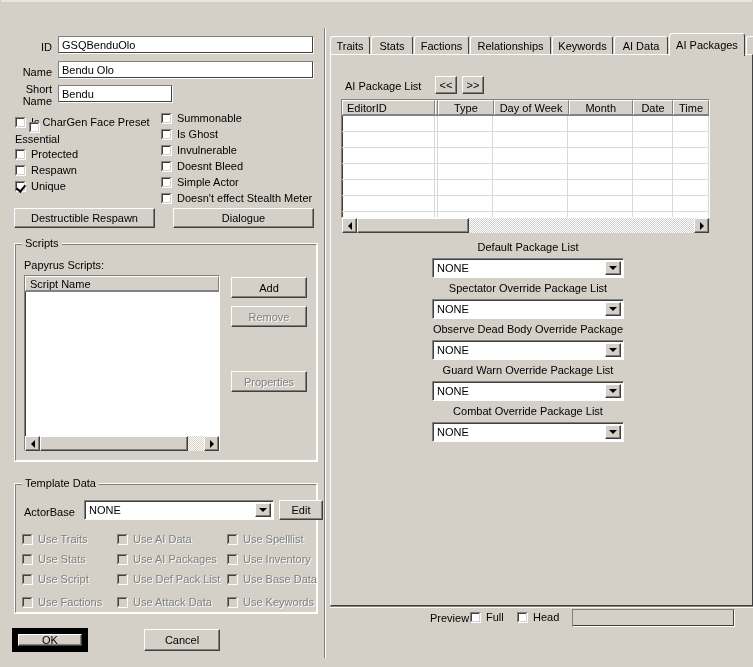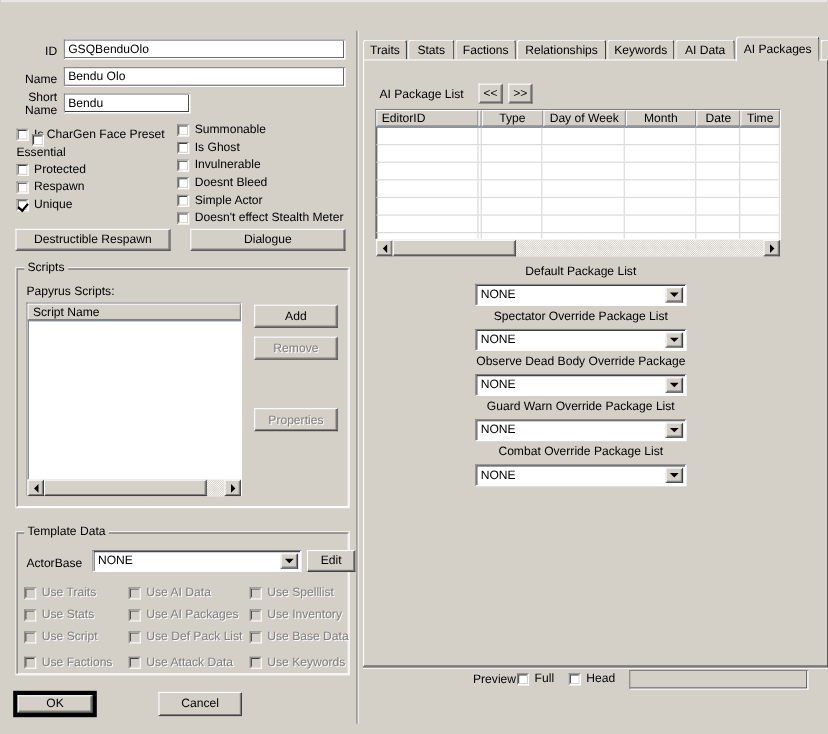--- a/index.html
+++ b/index.html
@@ -52,21 +52,21 @@
     position:absolute;background:#d4d0c8;box-sizing:border-box;
     border-top:1px solid #fdfdfd;border-left:1px solid #fdfdfd;
     border-right:1px solid #404040;border-bottom:1px solid #404040;
     display:flex;align-items:center;justify-content:center;
     font-size:11px;color:#000;
     box-shadow:inset -1px -1px 0 #808080, inset 1px 1px 0 #d4d0c8;
     cursor:default;
   }
   .btn.disabled{color:#808080;text-shadow:1px 1px 0 #fdfdfd;}
   .btn.default{
-    border:4px solid #000000;
+    border:6px solid #000000;
     box-shadow:none;
   }
   .btn.default .inner{
     width:100%;height:100%;display:flex;align-items:center;justify-content:center;
     border-top:1px solid #fdfdfd;border-left:1px solid #fdfdfd;
     border-right:1px solid #404040;border-bottom:1px solid #404040;
     box-sizing:border-box;
     box-shadow:inset -1px -1px 0 #808080, inset 1px 1px 0 #d4d0c8;
   }
 

